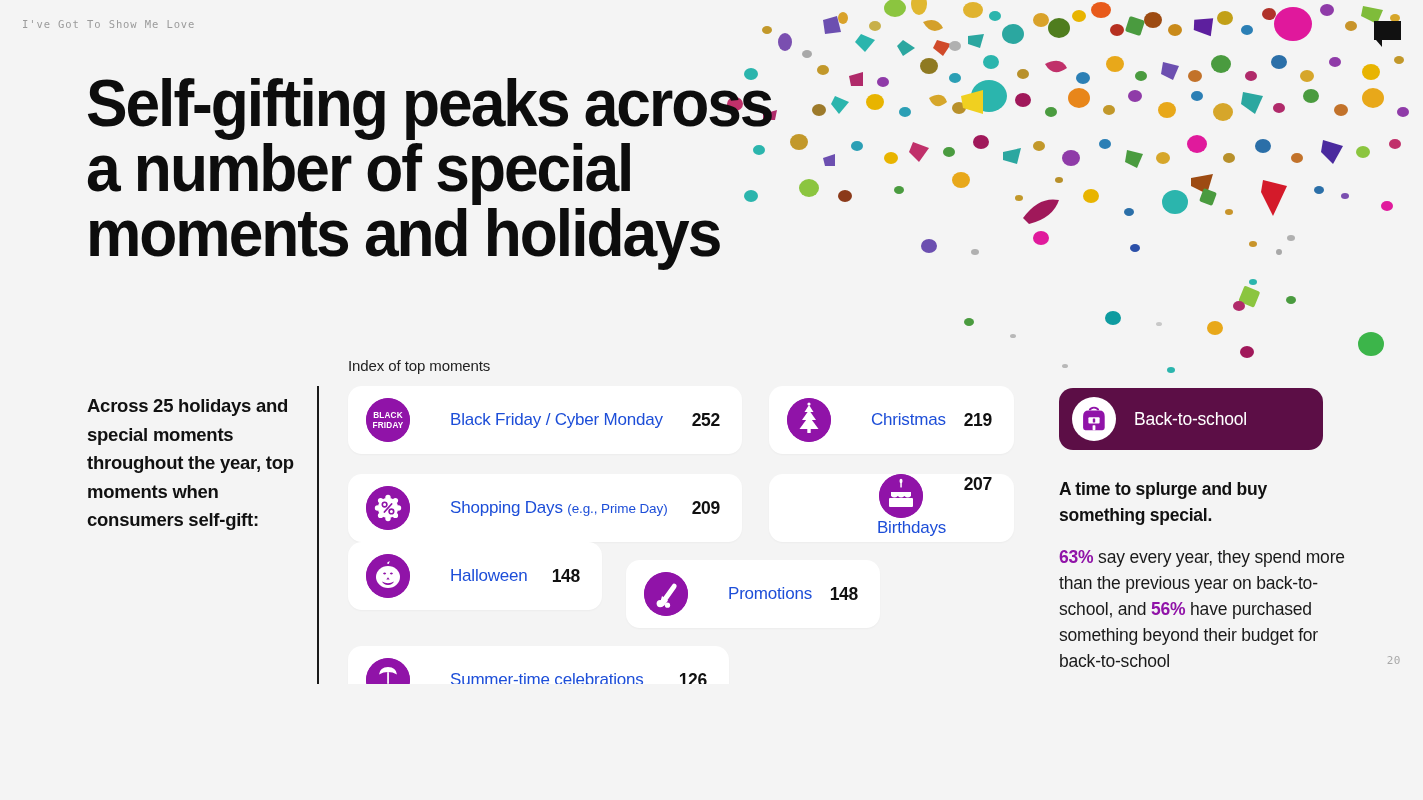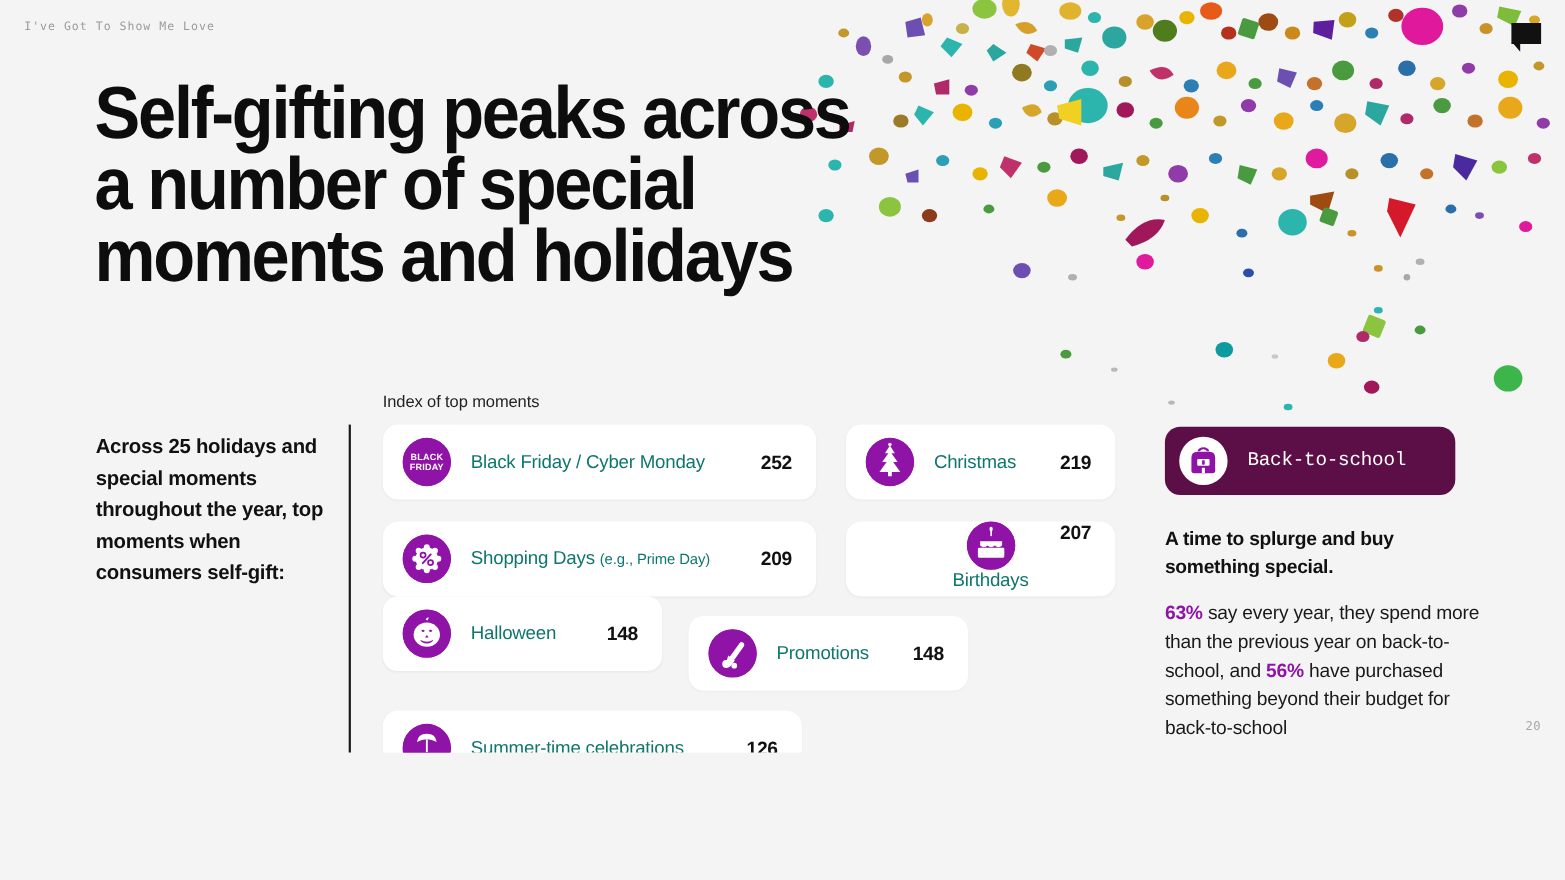--- a/index.html
+++ b/index.html
@@ -135,23 +135,23 @@
     margin-left: 18px;
     border-radius: 50%;
     background: #9013a8;
     display: flex;
     align-items: center;
     justify-content: center;
     overflow: hidden;
   }
   .card .medal svg { display: block; }
   .card .cname {
-    margin-left: 18px;
+    margin-left: 40px;
     font-size: 17px;
-    color: #0f766e;
+    color: #1d4ed8;
     letter-spacing: -0.2px;
     white-space: nowrap;
   }
   .card .cname .sub {
     font-size: 13.5px;
     letter-spacing: -0.1px;
   }
   .card .cval {
     position: absolute;
     right: 22px;
@@ -197,21 +197,20 @@
     display: flex;
     align-items: center;
     justify-content: center;
   }
   .spotlight .sname {
     margin-left: 18px;
     font-size: 17.5px;
     color: #ffffff;
     letter-spacing: -0.2px;
     white-space: nowrap;
-    font-family: Liberation Mono, monospace;
   }
 
   .right-head {
     margin-top: 26px;
     width: 268px;
     font-size: 17.5px;
     font-weight: 700;
     line-height: 26px;
     letter-spacing: -0.25px;
     color: #111;

